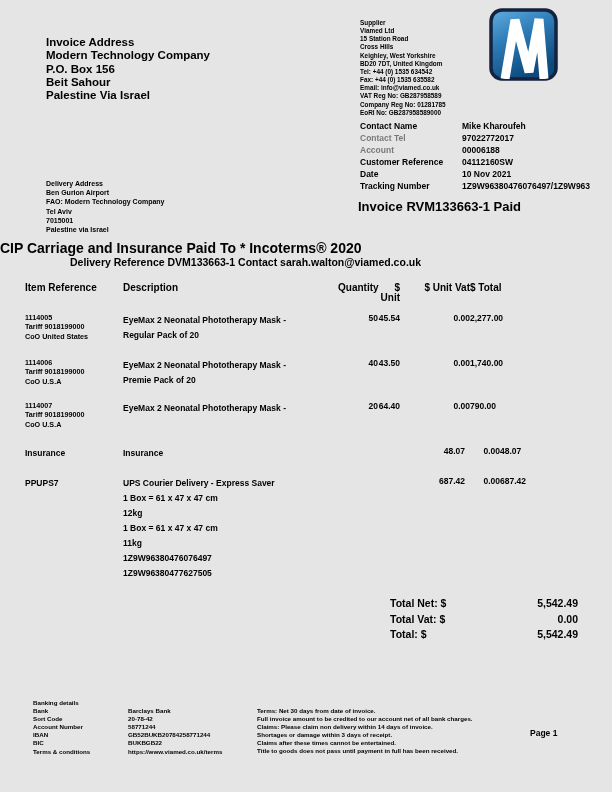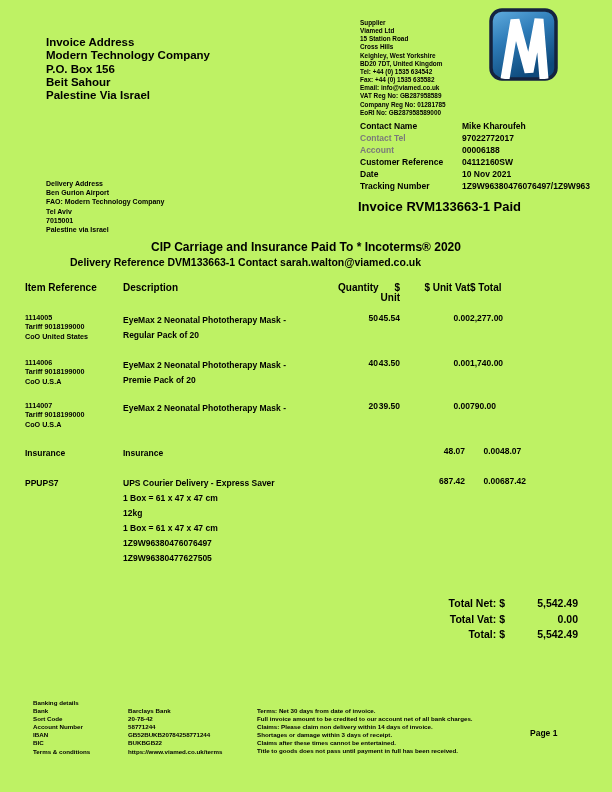--- a/index.html
+++ b/index.html
@@ -1,16 +1,16 @@
 <!DOCTYPE html>
 <html><head>
 <meta charset="utf-8">
 <style>
   html,body{margin:0;padding:0;background:#fff;}
-  .page{position:relative;width:612px;height:792px;background:#bef264;overflow:hidden;
+  .page{position:relative;width:612px;height:792px;background:#e5e5e5;overflow:hidden;
         font-family:"Liberation Sans",sans-serif;font-weight:700;color:#000;}
   .abs{position:absolute;}
 
   
   #invoice-address{left:46px;top:36px;font-size:11.5px;line-height:13.3px;}
 
   
   #supplier{left:360px;top:19px;font-size:6.4px;line-height:8.15px;}
 
   
@@ -21,21 +21,21 @@
   .contact-row{display:flex;}
   .contact-label{width:102px;flex:none;}
   .contact-value{white-space:nowrap;}
   .muted{color:#7a7a7a;}
 
   
   #delivery-address{left:46px;top:179px;font-size:7px;line-height:9.2px;}
 
   
   #invoice-title{left:358px;top:199px;font-size:13px;white-space:nowrap;}
-  #incoterms{left:0;top:240px;width:612px;text-align:center;font-size:12px;}
+  #incoterms{left:0;top:240px;width:612px;font-size:14px;}
   #delivery-ref{left:70px;top:256px;font-size:10.5px;white-space:nowrap;}
 
   
   #items{left:25px;top:283px;width:553px;font-size:8.5px;}
   .trow{display:flex;align-items:flex-start;}
   .c-ref{width:98px;flex:none;font-size:7.2px;line-height:9.3px;}
   .c-desc{width:215px;flex:none;line-height:15px;}
   .c-qty{width:40px;flex:none;text-align:right;}
   .c-unit{width:22px;flex:none;text-align:right;}
   .c-vat{width:70px;flex:none;text-align:right;}
@@ -43,21 +43,21 @@
   .trow--service .c-unit{width:87px;}
   .trow--service .c-vat{width:35px;}
   .trow--service .c-total{width:78px;}
   .thead{margin-bottom:10px;}
   .thead > div{font-size:10px;line-height:10px;}
   .r0{min-height:45px;} .r1{min-height:43px;} .r2{min-height:45px;} .r3{min-height:30px;}
 
   
   #totals{left:390px;top:596px;width:188px;font-size:10.5px;line-height:15.5px;}
   .total-row{display:flex;}
-  .total-label{width:115px;flex:none;text-align:right;}
+  .total-label{width:115px;flex:none;text-align:left;}
   .total-value{flex:1;text-align:right;}
 
   
   #banking{left:33px;top:699px;font-size:6.2px;line-height:8.1px;width:230px;}
   .bank-row{display:flex;}
   .bank-label{width:95px;flex:none;}
   .bank-value{white-space:nowrap;}
   #terms{left:257px;top:707px;font-size:6.2px;line-height:8.1px;width:280px;}
   #page-label{left:498px;top:728px;font-size:8.5px;padding-left:32px;}
 </style>
@@ -194,21 +194,21 @@
     <div class="trow r2">
       <div class="c-ref">
         <div>1114007</div>
         <div>Tariff 9018199000</div>
         <div>CoO U.S.A</div>
       </div>
       <div class="c-desc">
         <div>EyeMax 2 Neonatal Phototherapy Mask -</div>
       </div>
       <div class="c-qty">20</div>
-      <div class="c-unit">39.50</div>
+      <div class="c-unit">64.40</div>
       <div class="c-vat">0.00</div>
       <div class="c-total">790.00</div>
     </div>
 
     <div class="trow trow--service r3">
       <div class="c-ref" style="font-size:8.5px;line-height:15px;">
         <div>Insurance</div>
       </div>
       <div class="c-desc">
         <div>Insurance</div>
@@ -221,20 +221,21 @@
 
     <div class="trow trow--service">
       <div class="c-ref" style="font-size:8.5px;line-height:15px;">
         <div>PPUPS7</div>
       </div>
       <div class="c-desc">
         <div>UPS Courier Delivery - Express Saver</div>
         <div>1 Box = 61 x 47 x 47 cm</div>
         <div>12kg</div>
         <div>1 Box = 61 x 47 x 47 cm</div>
+        <div>11kg</div>
         <div>1Z9W96380476076497</div>
         <div>1Z9W96380477627505</div>
       </div>
       <div class="c-qty"></div>
       <div class="c-unit">687.42</div>
       <div class="c-vat">0.00</div>
       <div class="c-total">687.42</div>
     </div>
   </div>
 

